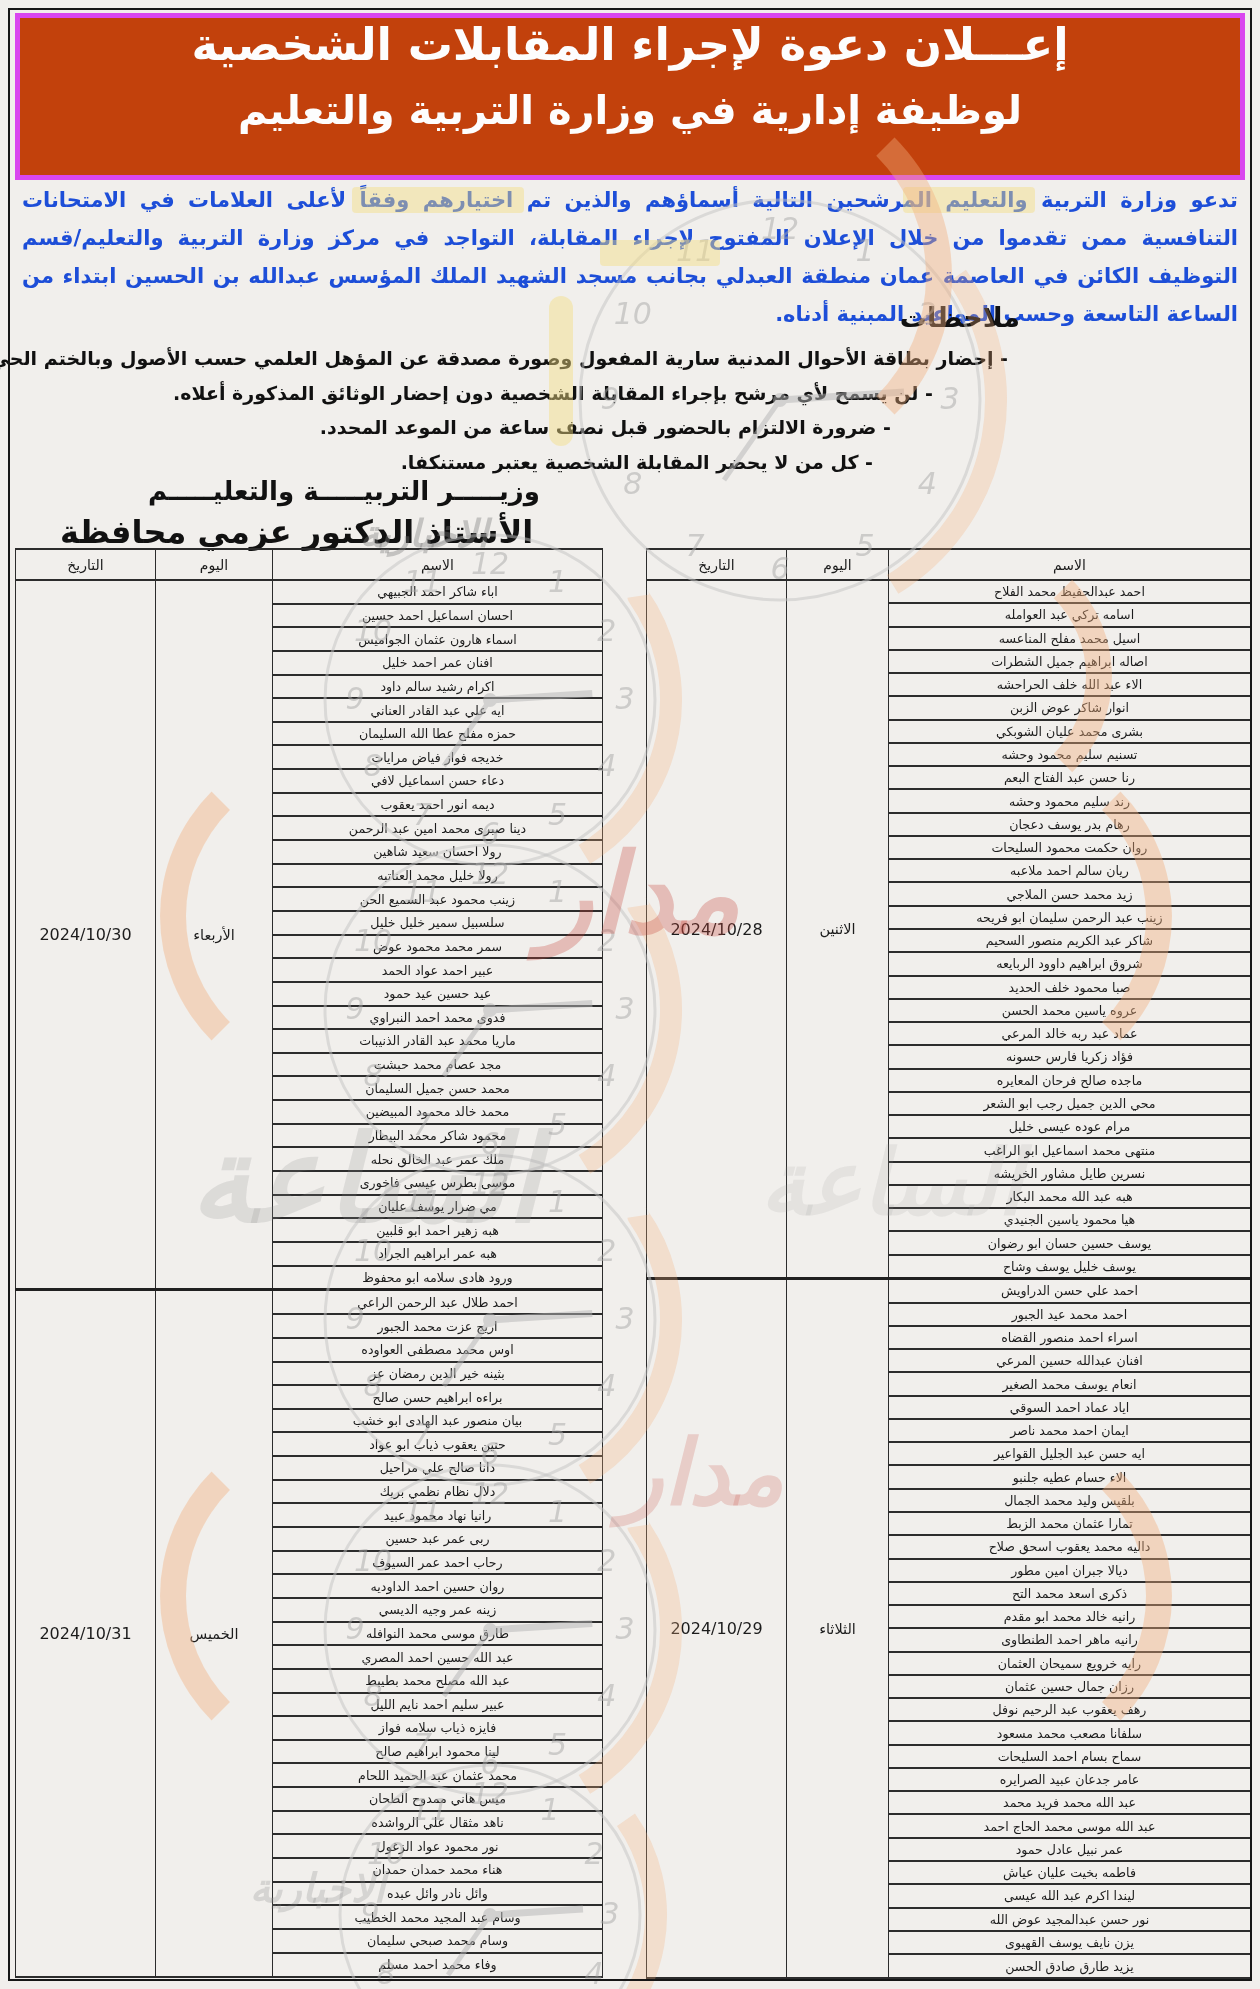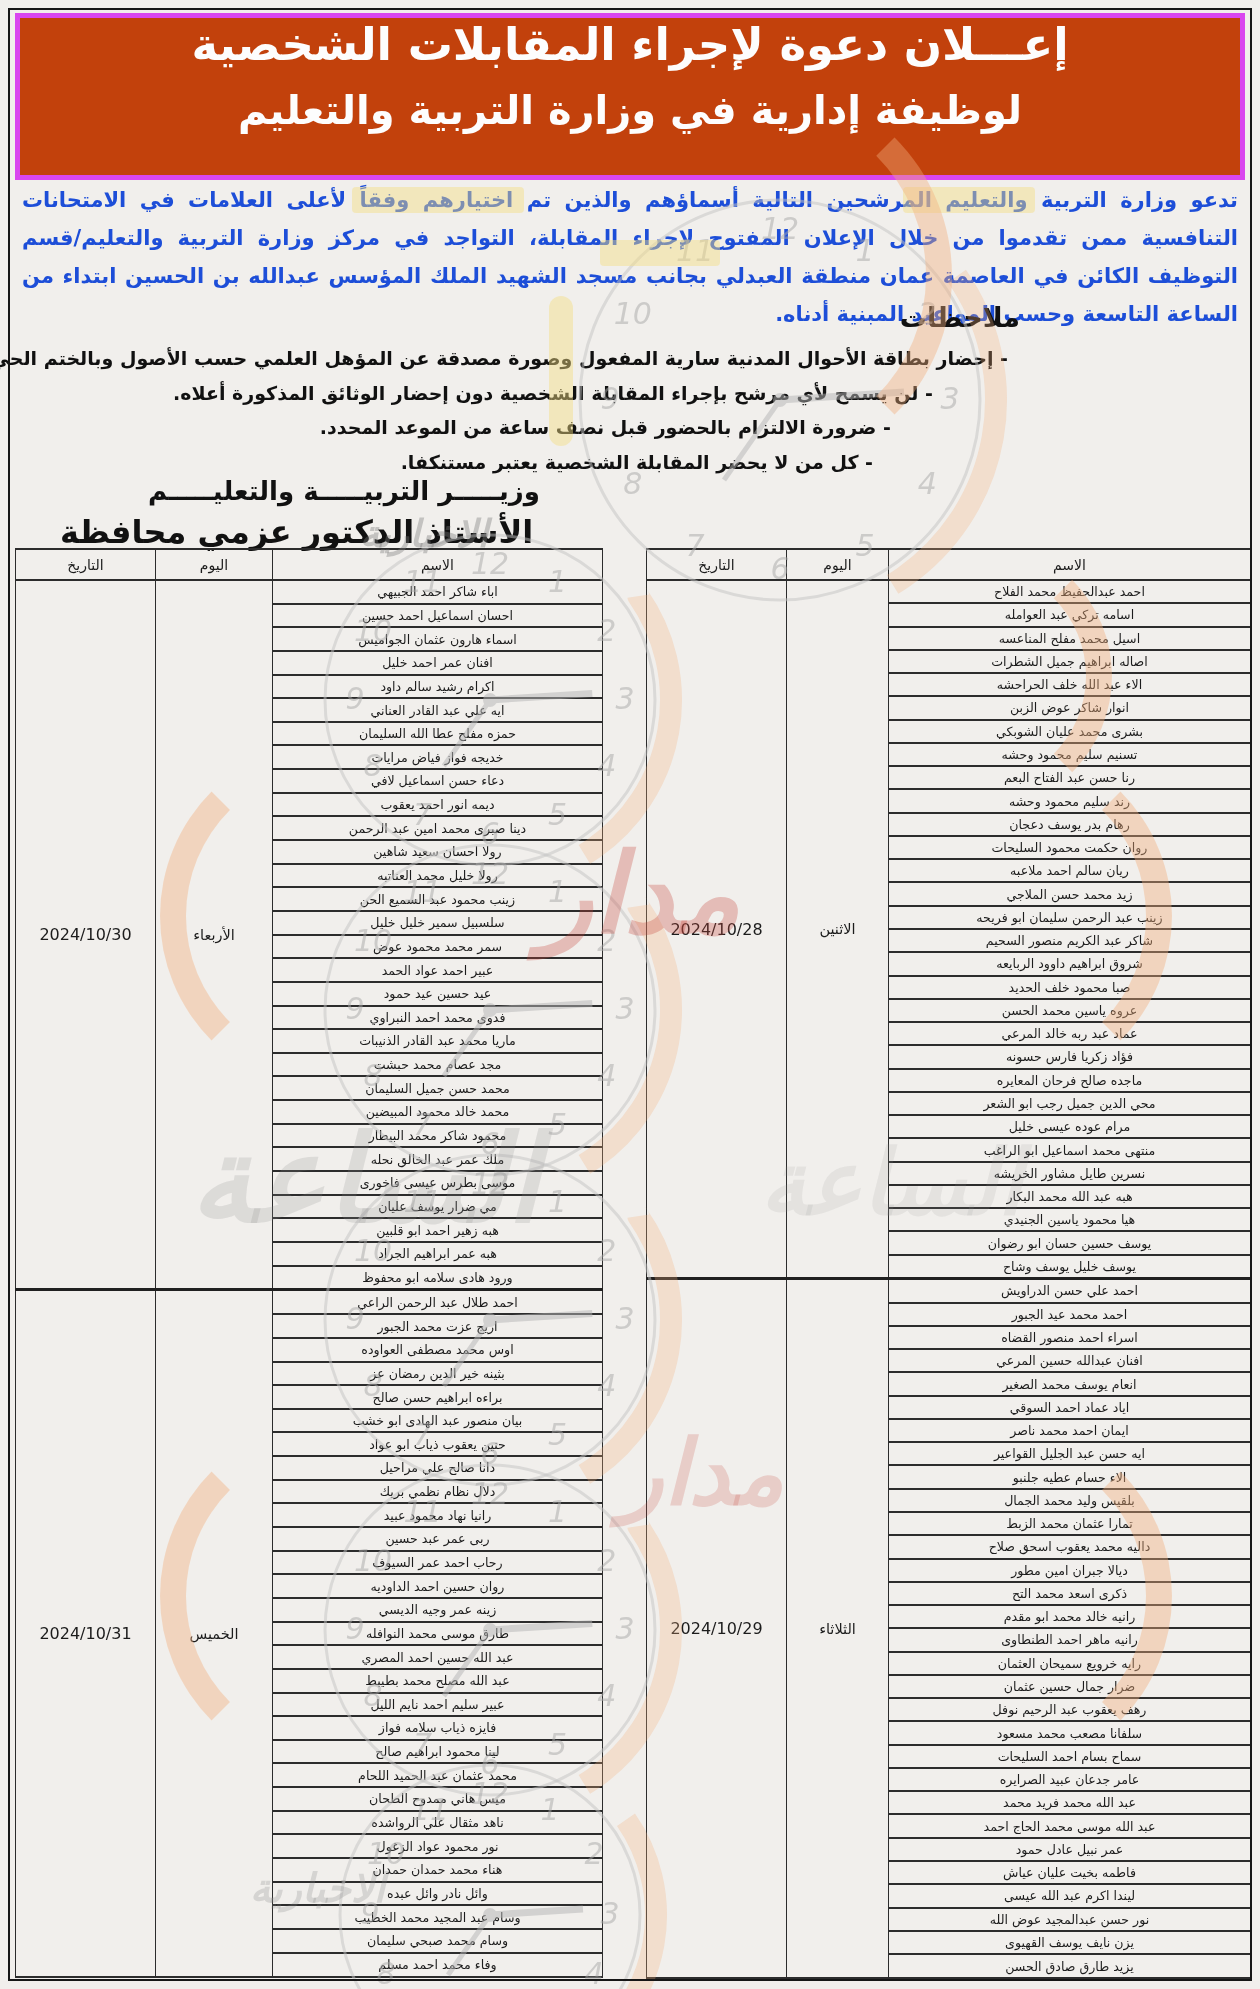--- a/index.html
+++ b/index.html
@@ -225,21 +225,21 @@
           <tr>
             <td class="name-cell">رانيه خالد محمد ابو مقدم</td>
           </tr>
           <tr>
             <td class="name-cell">رانيه ماهر احمد الطنطاوى</td>
           </tr>
           <tr>
             <td class="name-cell">رايه خرويع سميحان العثمان</td>
           </tr>
           <tr>
-            <td class="name-cell">ضرار جمال حسين عثمان</td>
+            <td class="name-cell">رزان جمال حسين عثمان</td>
           </tr>
           <tr>
             <td class="name-cell">رهف يعقوب عبد الرحيم نوفل</td>
           </tr>
           <tr>
             <td class="name-cell">سلفانا مصعب محمد مسعود</td>
           </tr>
           <tr>
             <td class="name-cell">سماح بسام احمد السليحات</td>
           </tr>

